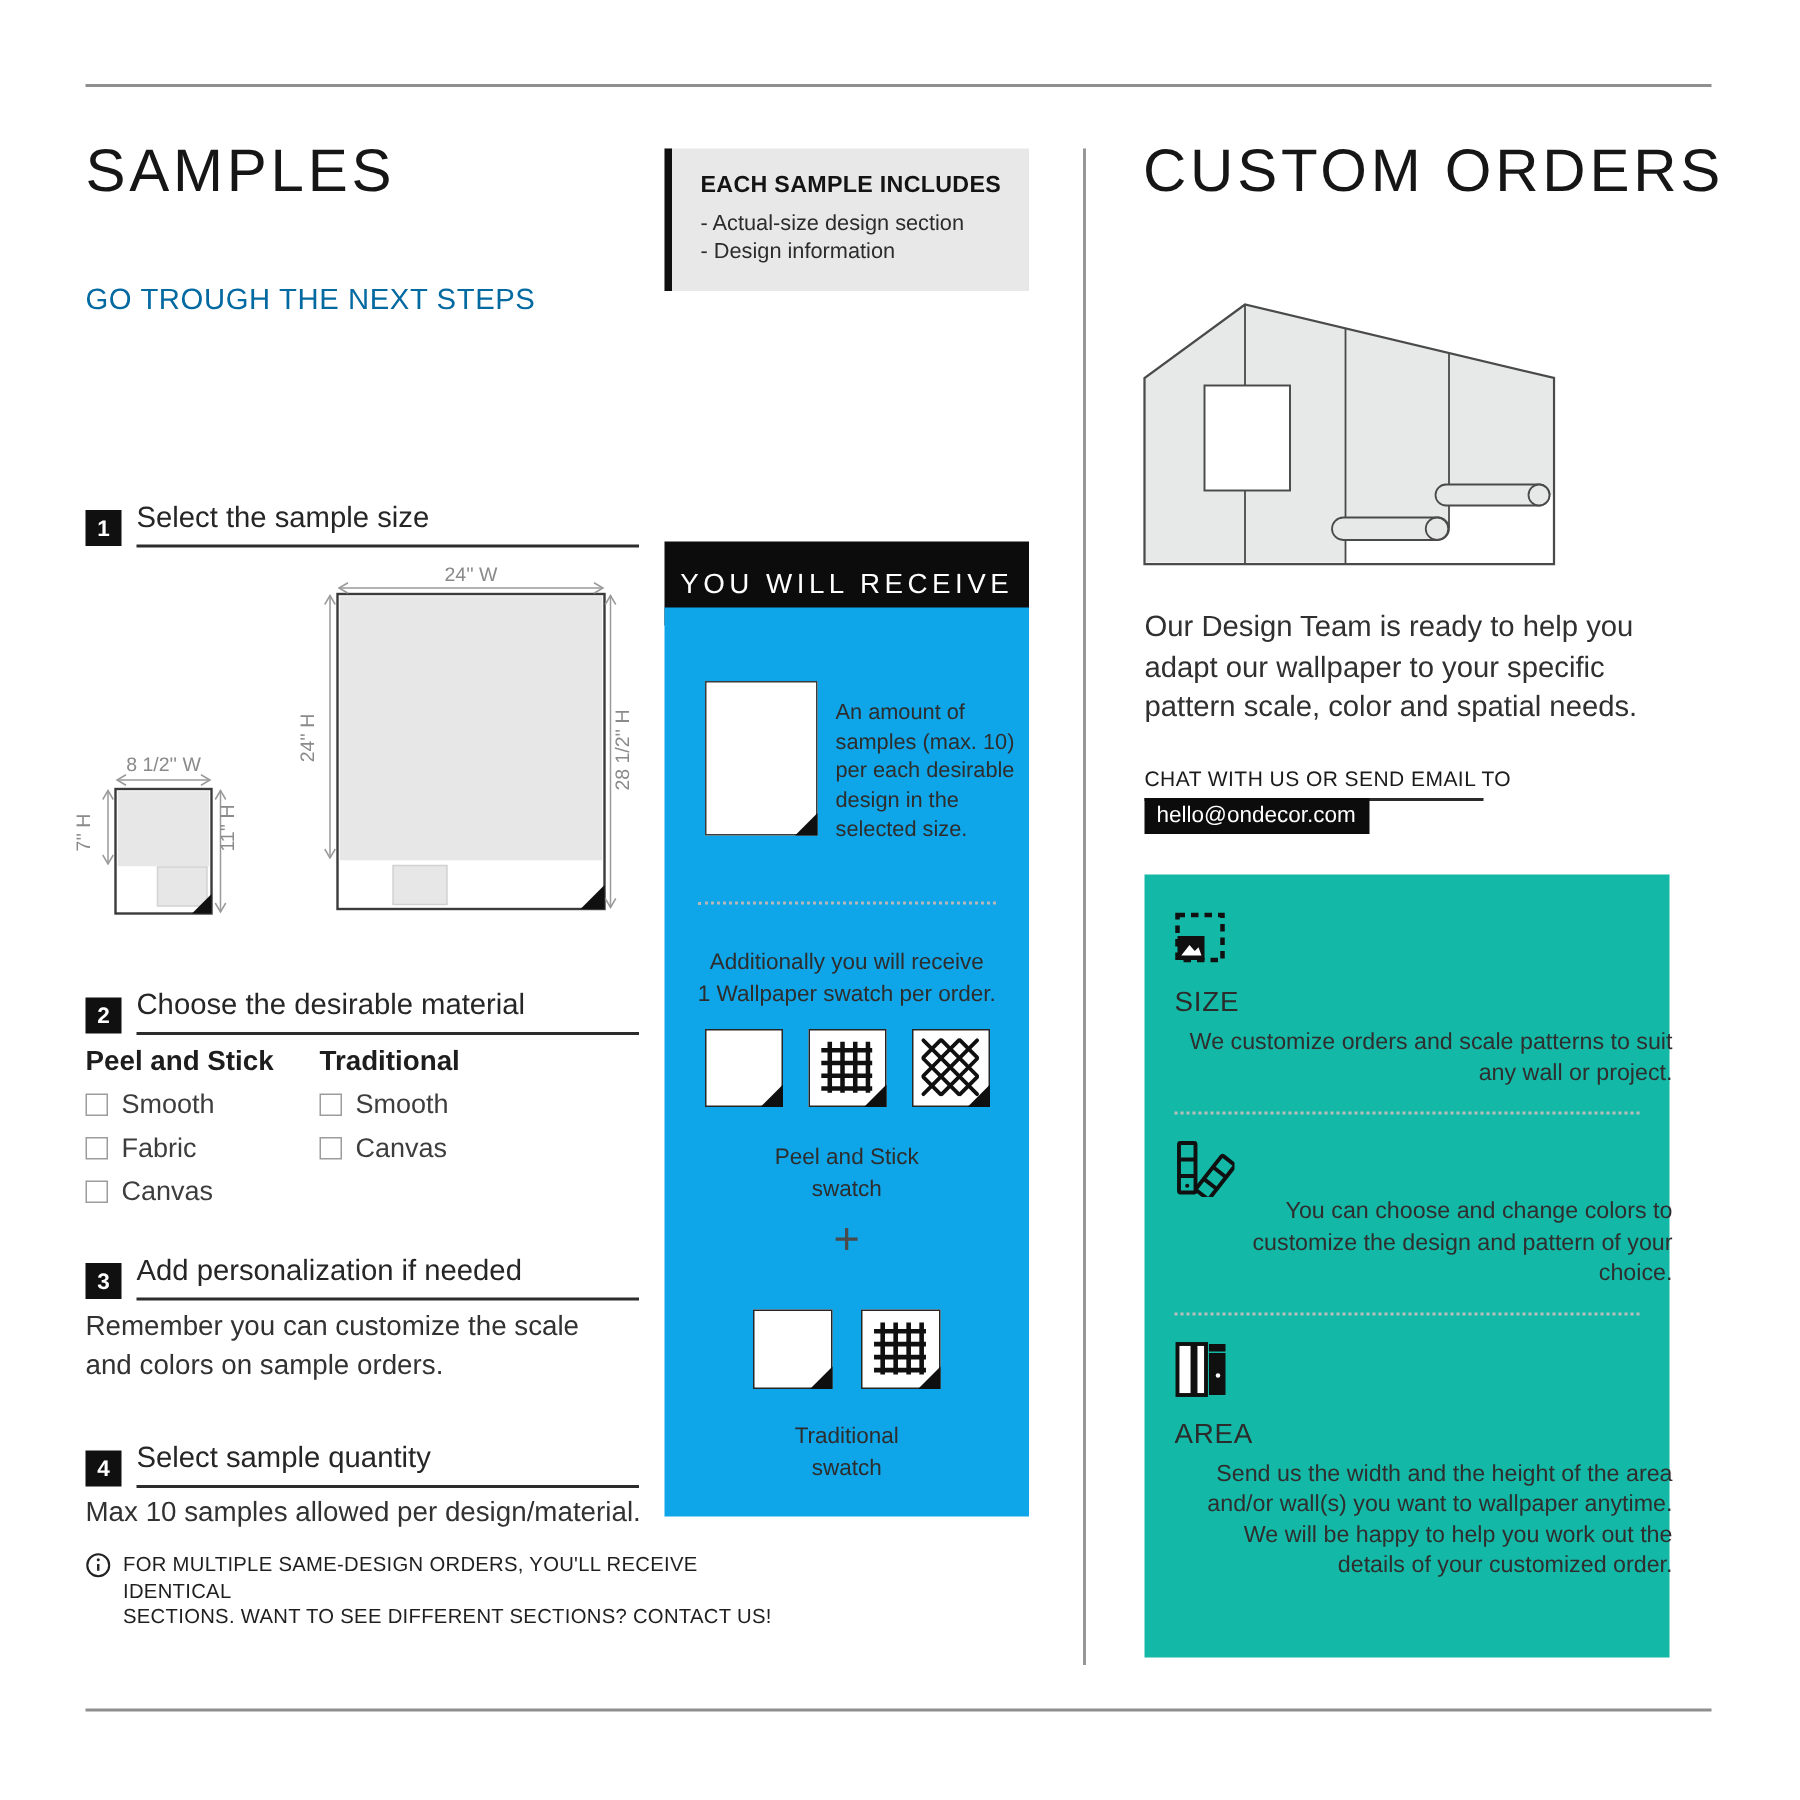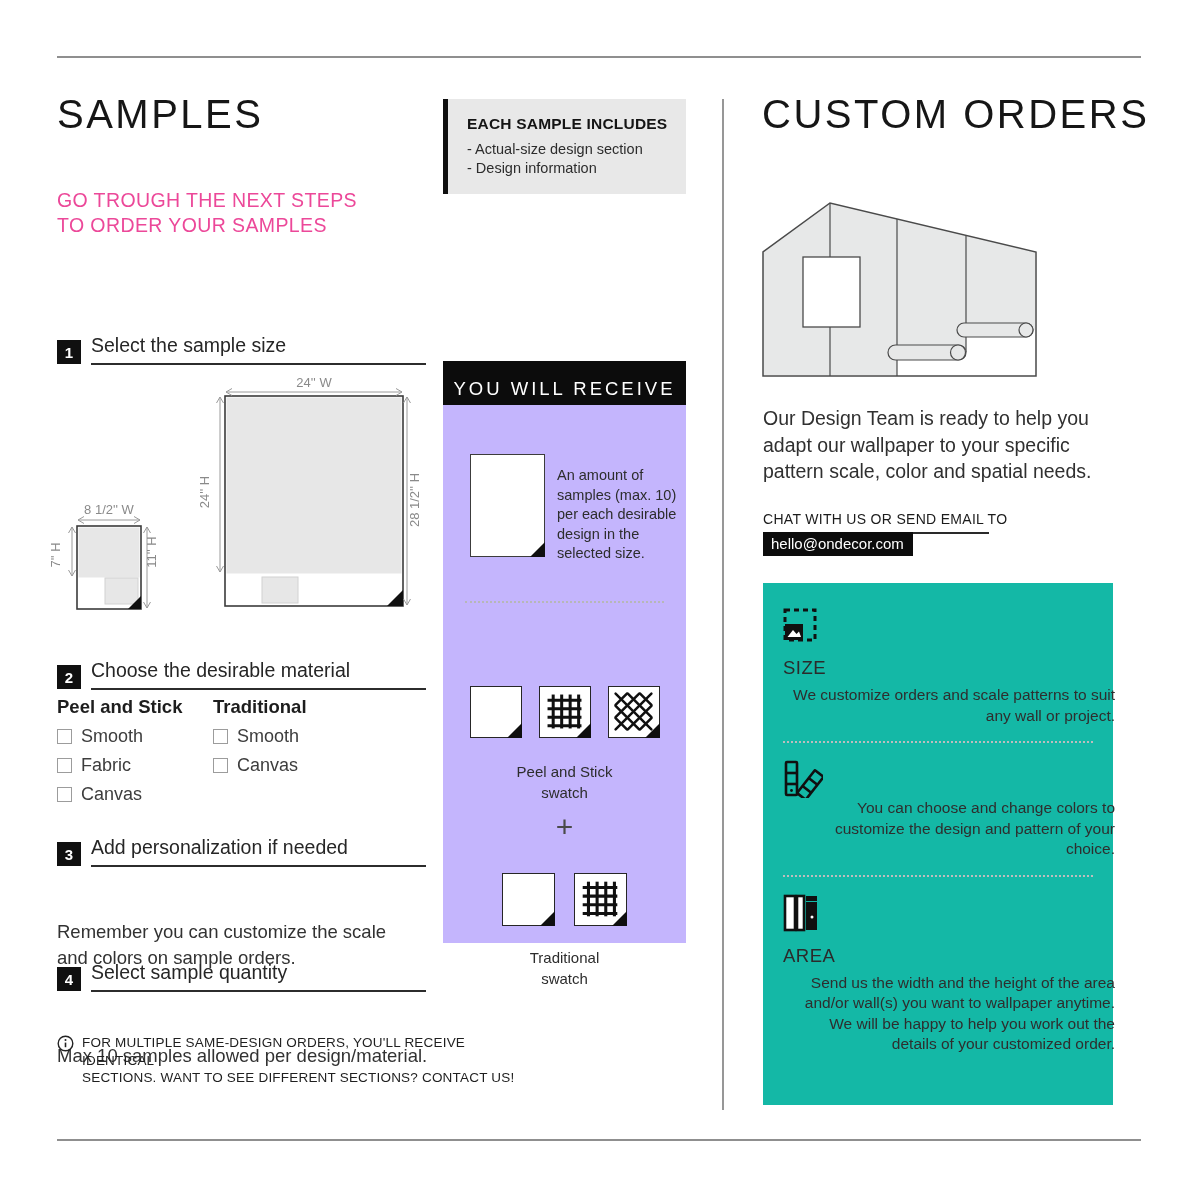--- a/index.html
+++ b/index.html
@@ -5,41 +5,41 @@
   html,body{margin:0;padding:0;background:#fff;}
   #canvas{position:relative;width:1200px;height:1200px;background:#ffffff;overflow:hidden;
           font-family:"Liberation Sans", sans-serif;color:#2b2b2b;}
   .abs{position:absolute;}
   .rule{position:absolute;left:57px;width:1084px;height:2px;background:#8f8f8f;}
 
   
   .big-title{position:absolute;font-size:40px;font-weight:400;letter-spacing:2.5px;color:#161616;white-space:nowrap;}
 
   
-  .intro{position:absolute;left:57px;top:188px;font-size:19.5px;line-height:25px;letter-spacing:.4px;color:#ec4899;}
+  .intro{position:absolute;left:57px;top:188px;font-size:19.5px;line-height:25px;letter-spacing:.4px;color:#0369a1;}
   .step{position:absolute;left:57px;width:369px;display:flex;align-items:flex-end;}
   .step-num{width:24px;height:24px;background:#101010;color:#fff;font-size:15px;font-weight:bold;
             display:flex;align-items:center;justify-content:center;margin-right:10px;margin-bottom:1px;flex:0 0 auto;}
   .step-label{flex:1;font-size:19.5px;color:#262626;border-bottom:2px solid #2c2c2c;padding-bottom:6px;white-space:nowrap;}
   .mat-title{font-size:18.5px;font-weight:bold;color:#1d1d1d;margin-bottom:7px;}
   .mat-row{display:flex;align-items:flex-start;margin-bottom:6px;font-size:18px;color:#3d3d3d;line-height:23px;}
   .mat-box{width:13px;height:13px;border:1.5px solid #9c9c9c;margin:4px 9px 0 0;flex:0 0 auto;background:#fff;}
-  .body-text{font-size:18.5px;line-height:26px;color:#323232;margin-top:48px;}
+  .body-text{font-size:18.5px;line-height:26px;color:#323232;}
   .footnote{position:absolute;left:57px;top:1034px;width:480px;display:flex;}
   .footnote-text{font-size:13.5px;line-height:17.5px;color:#1f1f1f;letter-spacing:.2px;}
 
   
   .includes-box{position:absolute;left:443px;top:99px;width:243px;box-sizing:border-box;background:#e8e8e8;
                 border-left:5px solid #0f0f0f;padding:16px 14px 17px 19px;}
   .includes-title{font-size:15.5px;font-weight:bold;color:#141414;letter-spacing:.2px;margin-bottom:7px;}
   .inc-item{font-size:14.5px;line-height:18.5px;color:#2c2c2c;padding-left:10px;}
   .inc-item::before{content:"- ";margin-left:-10px;}
   .receive-header{position:absolute;left:443px;top:361px;width:243px;height:56px;background:#0c0c0c;color:#ffffff;
                   display:flex;align-items:center;justify-content:center;font-size:18.5px;letter-spacing:3px;white-space:nowrap;}
-  .receive-panel{position:absolute;left:443px;top:405px;width:243px;height:538px;background:#c4b5fd;}
+  .receive-panel{position:absolute;left:443px;top:405px;width:243px;height:606px;background:#0ea5e9;}
   .page-icon{position:absolute;left:27px;top:49px;width:73px;height:101px;background:#fff;border:1.5px solid #3c3c3c;}
   .fold::after{content:"";position:absolute;right:-1px;bottom:-1px;width:0;height:0;
                border-left:15px solid transparent;border-bottom:15px solid #0f0f0f;}
   .samples-text{position:absolute;left:114px;top:61px;width:122px;font-size:14.5px;line-height:19.5px;color:#2d2d2d;}
   .dotted{border-top:2px dotted #b7b7b7;}
   .centered-block{position:absolute;left:0;width:243px;text-align:center;font-size:15px;line-height:21px;color:#2d2d2d;}
   .swatch-row{position:absolute;left:0;width:243px;display:flex;justify-content:center;}
   .swatch{position:relative;width:52px;height:52px;background:#fff;border:1.5px solid #262626;box-sizing:border-box;}
   .plus-sign{position:absolute;left:0;top:405px;width:243px;text-align:center;font-size:30px;font-weight:300;color:#4a4a4a;}
   .divider-vert{position:absolute;left:722px;top:99px;width:2px;height:1011px;background:#979797;}
@@ -62,21 +62,20 @@
 
 <div id="canvas">
 
   <div class="rule" style="top:56px;"></div>
   <div class="rule" style="top:1139px;"></div>
 
   <div class="big-title" style="left:57px;top:92px;">SAMPLES</div>
 
   <div class="intro">
     <div>GO TROUGH THE NEXT STEPS</div>
-    <div>TO ORDER YOUR SAMPLES</div>
   </div>
 
   <div class="step" style="top:334px;">
     <div class="step-num">1</div>
     <div class="step-label">Select the sample size</div>
   </div>
 
   <svg class="abs" style="left:50px;top:374px;" width="380" height="248" viewBox="0 0 380 248">
 
     <rect x="175" y="22" width="178" height="210" fill="#ffffff" stroke="#3b3b3b" stroke-width="1.6"></rect>
@@ -186,20 +185,24 @@
     <div class="inc-item">Design information</div>
   </div>
 
   <div class="receive-header">YOU WILL RECEIVE</div>
 
   <div class="receive-panel">
     <div class="page-icon fold"></div>
     <div class="samples-text">An amount of samples (max. 10) per each desirable design in the selected size.</div>
     <div class="dotted abs" style="left:22px;top:196px;width:199px;"></div>
 
+    <div class="centered-block" style="top:226px;">
+      <div>Additionally you will receive</div>
+      <div>1 Wallpaper swatch per order.</div>
+    </div>
 
     <div class="swatch-row" style="top:281px;gap:17px;">
       <div class="swatch fold"></div>
       <div class="swatch fold">
         <svg width="49" height="49" viewBox="0 0 52 52">
           <g stroke="#101010" stroke-width="3.2">
             <line x1="14" y1="8" x2="14" y2="44"></line>
               <line x1="23" y1="8" x2="23" y2="44"></line>
             <line x1="32" y1="8" x2="32" y2="44"></line>
               <line x1="41" y1="8" x2="41" y2="44"></line>

